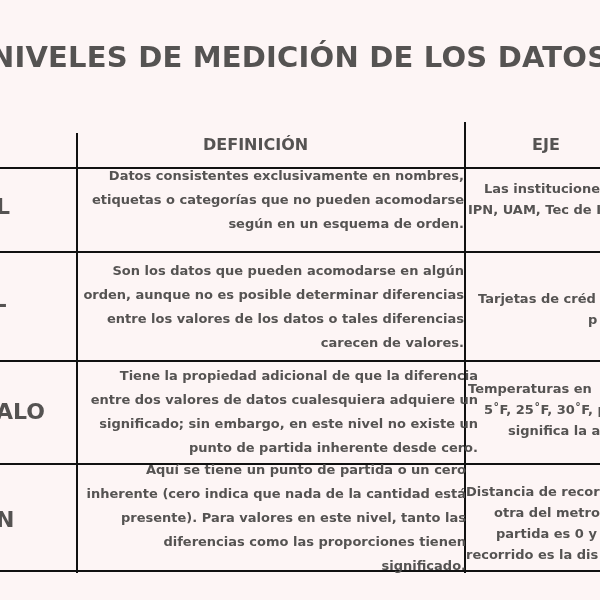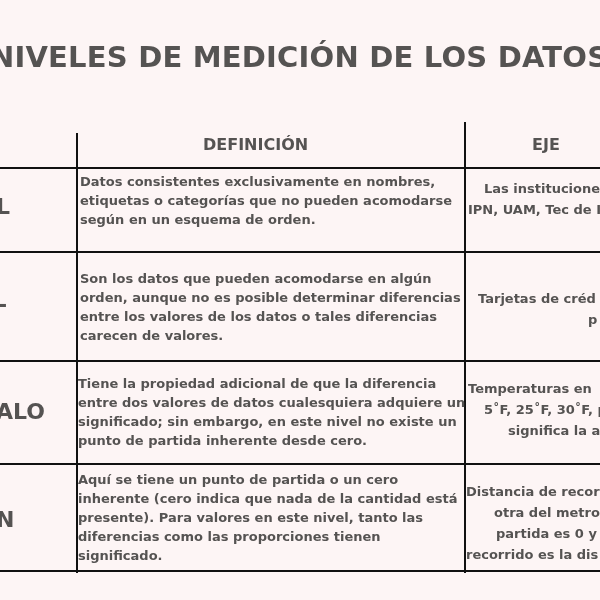--- a/index.html
+++ b/index.html
@@ -13,21 +13,21 @@
     position:absolute; left:-10px; top:40px; white-space:nowrap;
     font-size:29px; font-weight:bold; letter-spacing:0.2px; color:#555352;
   }
   .vline { position:absolute; width:2px; background:#111; }
   .hline { position:absolute; height:2px; background:#111; left:0; width:600px; }
   .hdr {
     position:absolute; top:135px; font-size:16px; font-weight:bold; white-space:nowrap;
   }
   .cell {
     position:absolute; display:flex; align-items:center; justify-content:center;
-    text-align:left; font-weight:bold; font-size:13px; line-height:19px;
+    text-align:right; font-weight:bold; font-size:13px; line-height:24px;
   }
   .label {
     position:absolute; font-weight:bold; font-size:22px; white-space:nowrap;
   }
   .ex {
     position:absolute; font-weight:bold; font-size:13px; line-height:21px; white-space:nowrap;
     text-align:center;
   }
 </style>
 </head>
@@ -59,21 +59,21 @@
   <div class="label" style="left:-2px; top:292px;">-</div>
   <div class="cell" style="left:80px; top:253px; width:384px; height:107px;">Son los datos que pueden acomodarse en algún orden, aunque no es posible determinar diferencias entre los valores de los datos o tales diferencias carecen de valores.</div>
   <div class="ex" style="left:478px; top:288px; width:160px; text-align:left;">
     <div>Tarjetas de créd</div>
     <div style="padding-left:110px;">p</div>
   </div>
 </div>
 
 <div>
   <div class="label" style="left:-4px; top:399px;">ALO</div>
-  <div class="cell" style="left:78px; top:362px; width:388px; height:100px;">Tiene la propiedad adicional de que la diferencia entre dos valores de datos cualesquiera adquiere un significado; sin embargo, en este nivel no existe un punto de partida inherente desde cero.</div>
+  <div class="cell" style="left:78px; top:362px; width:388px; height:100px;padding-left:12px;">Tiene la propiedad adicional de que la diferencia entre dos valores de datos cualesquiera adquiere un significado; sin embargo, en este nivel no existe un punto de partida inherente desde cero.</div>
   <div class="ex" style="left:468px; top:378px; width:160px; text-align:left;">
     <div>Temperaturas en</div>
     <div style="padding-left:16px;">5˚F, 25˚F, 30˚F, p</div>
     <div style="padding-left:40px;">significa la a</div>
   </div>
 </div>
 
 <div>
   <div class="label" style="left:-4px; top:507px;">N</div>
   <div class="cell" style="left:78px; top:465px; width:388px; height:105px;">Aquí se tiene un punto de partida o un cero inherente (cero indica que nada de la cantidad está presente). Para valores en este nivel, tanto las diferencias como las proporciones tienen significado.</div>

